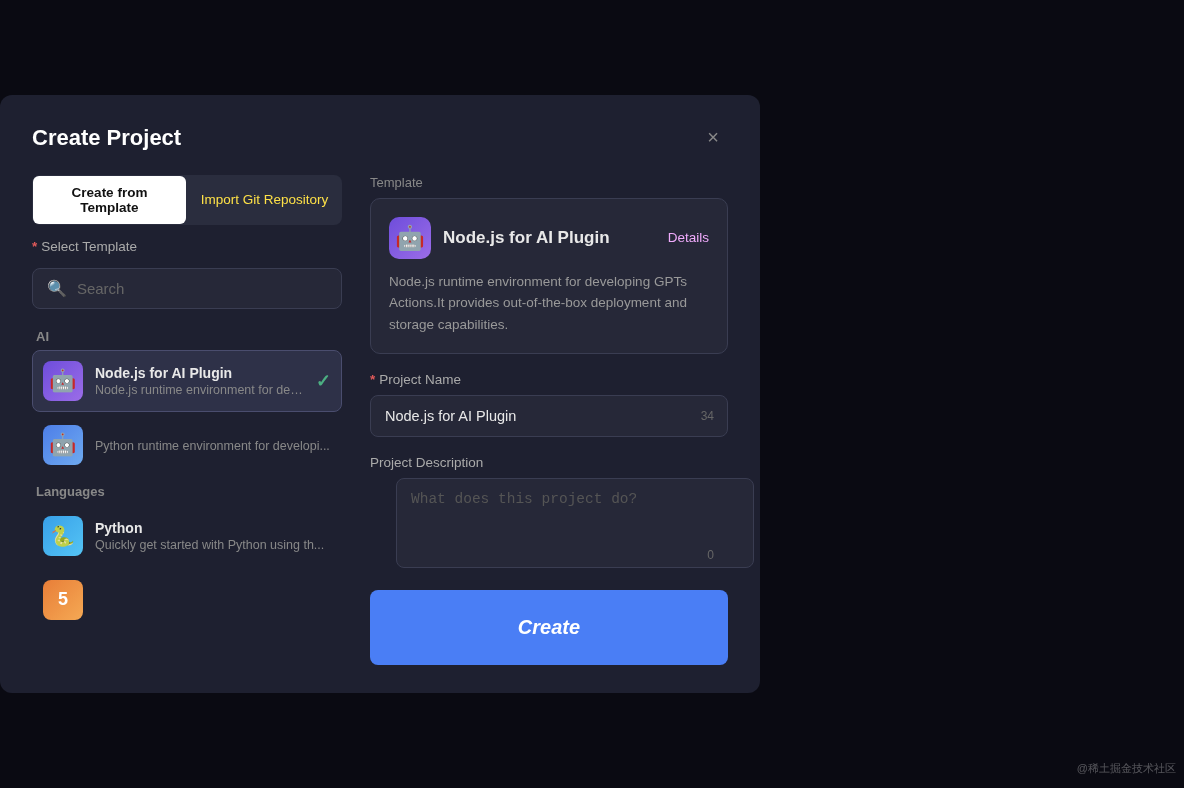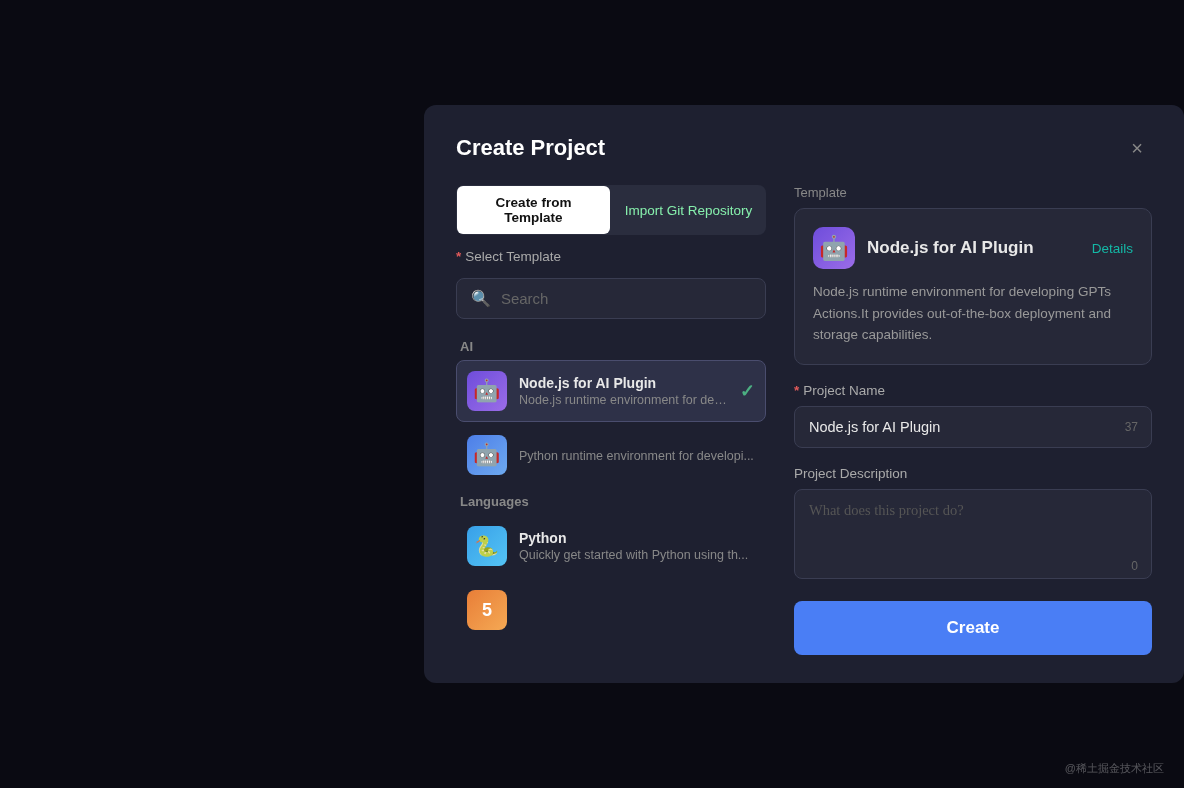--- a/index.html
+++ b/index.html
@@ -14,21 +14,21 @@
       font-family: -apple-system, BlinkMacSystemFont, 'Segoe UI', sans-serif;
       overflow: hidden;
     }
 
     .overlay {
       position: fixed;
       inset: 0;
       background: rgba(0,0,0,0.6);
       display: flex;
       align-items: center;
-      justify-content: flex-end;
+      justify-content: flex-start;
     }
 
     .dialog {
       background: #1e2030;
       border-radius: 12px;
       width: 760px;
       max-height: 720px;
       padding: 28px 32px 28px 32px;
       position: relative;
       display: flex;
@@ -98,21 +98,21 @@
     }
 
     .tab-btn.active {
       background: #ffffff;
       color: #111;
       font-weight: 700;
     }
 
     .tab-btn.inactive {
       background: transparent;
-      color: #86efac;
+      color: #fde047;
     }
 
     .select-template-label {
       font-size: 13.5px;
       color: #aaa;
       display: flex;
       align-items: center;
       gap: 4px;
     }
 
@@ -276,21 +276,21 @@
       font-size: 24px;
     }
 
     .preview-name {
       font-size: 17px;
       font-weight: 700;
       color: #e8e8e8;
     }
 
     .details-link {
-      color: #14b8a6;
+      color: #f0abfc;
       font-size: 13.5px;
       cursor: pointer;
       text-decoration: none;
     }
 
     .preview-description {
       font-size: 13.5px;
       color: #999;
       line-height: 1.6;
     }
@@ -346,51 +346,53 @@
       width: 100%;
       background: #262838;
       border: 1.5px solid #3a3d52;
       border-radius: 8px;
       padding: 12px 14px;
       color: #aaa;
       font-size: 14.5px;
       outline: none;
       resize: none;
       height: 90px;
-      font-family: Liberation Serif, serif;
+      font-family: Liberation Mono, monospace;
+      margin-left: 26px;
     }
 
     .field-textarea::placeholder { color: #555; }
 
     .textarea-count {
       position: absolute;
       right: 14px;
       bottom: 10px;
       font-size: 12px;
       color: #666;
     }
 
     .create-btn {
       width: 100%;
-      padding: 17px;
+      padding: 26px;
       background: #4a7ef5;
       border: none;
       border-radius: 8px;
       color: #fff;
-      font-size: 17px;
+      font-size: 20px;
       font-weight: 600;
       cursor: pointer;
       margin-top: auto;
       transition: background 0.15s;
+      font-style: italic;
     }
 
     .watermark {
       position: fixed;
       bottom: 12px;
-      right: 20px;
+      right: 8px;
       font-size: 11px;
       color: rgba(255,255,255,0.3);
     }
   </style>
 </head>
 <body>
 
 <div class="overlay">
   <div class="dialog">
 
@@ -471,21 +473,21 @@
           </div>
         </div>
 
         <div class="field-section">
           <div class="field-label">
             <span class="required">*</span>
             <span>Project Name</span>
           </div>
           <div class="field-input-wrapper">
             <input class="field-input" type="text" value="Node.js for AI Plugin" style="">
-            <span class="char-count">37</span>
+            <span class="char-count">34</span>
           </div>
         </div>
 
         <div class="field-section">
           <div class="field-label">Project Description</div>
           <div class="textarea-wrapper">
             <textarea class="field-textarea" placeholder="What does this project do?" style=""></textarea>
             <span class="textarea-count">0</span>
           </div>
         </div>

